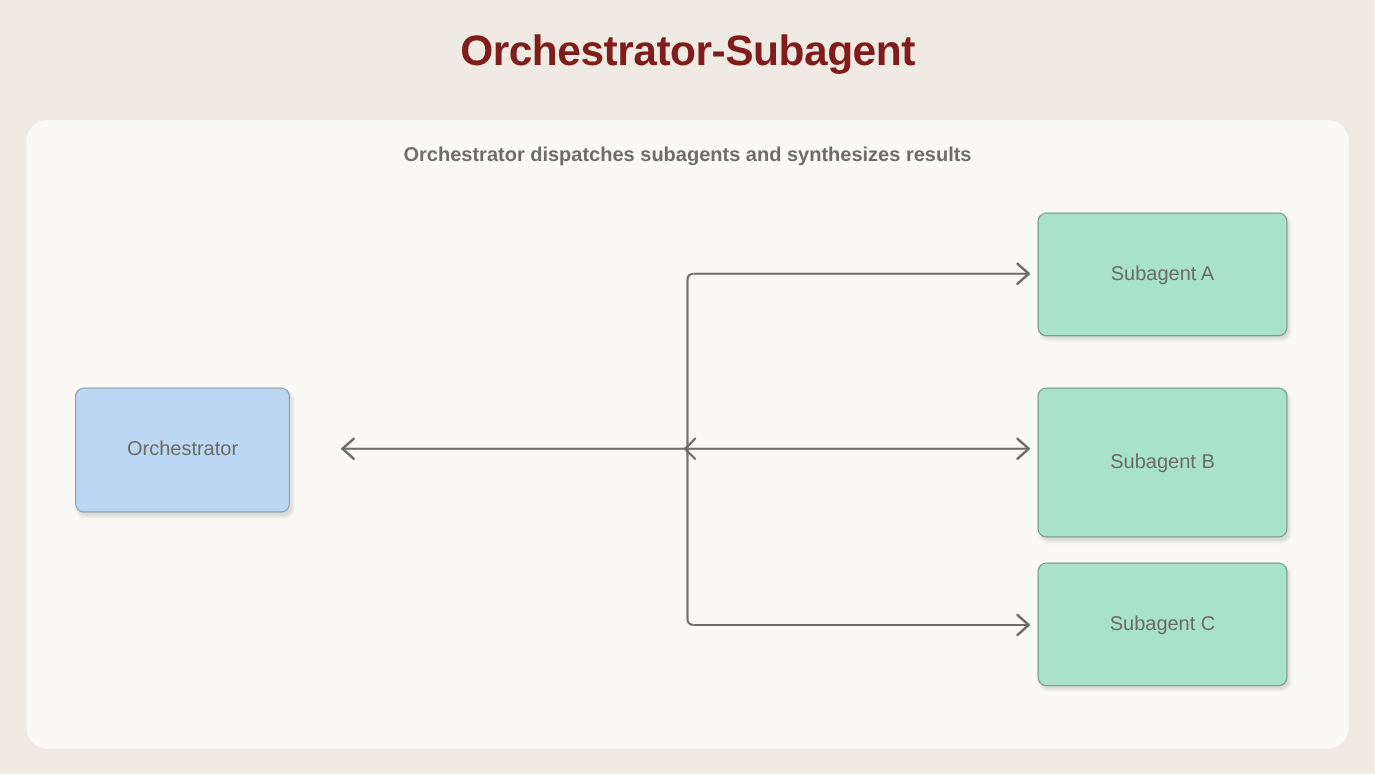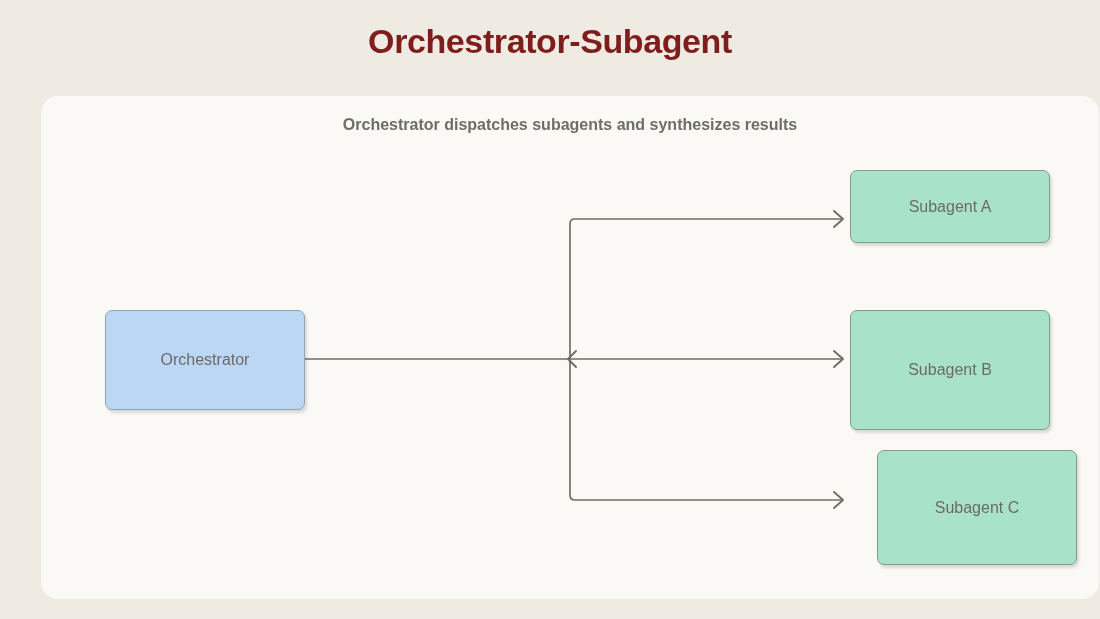--- a/index.html
+++ b/index.html
@@ -27,21 +27,20 @@
     white-space: nowrap;
   }
   #diagram-card {
     position: absolute;
     left: 21px;
     top: 96px;
     width: 1058px;
     height: 503px;
     background: #FAF9F5;
     border-radius: 17px;
-    margin-left: 20px;
   }
   #diagram-subtitle {
     position: absolute;
     left: 0;
     top: 20px;
     width: 1058px;
     text-align: center;
     font-size: 16px;
     font-weight: bold;
     color: #6E6E68;
@@ -109,29 +108,29 @@
     <polyline class="arrowhead" points="793,255 802,263 793,271"></polyline>
 
     <polyline class="arrowhead" points="793,396 802,404 793,412"></polyline>
 
     <polyline class="arrowhead" points="535,255 527,263 535,271"></polyline>
 
     <polyline class="arrowhead" points="262,255 253,263 262,271"></polyline>
 
   </svg>
 
-  <div class="node node-orchestrator" style="left:64px; top:214px; width:200px; height:100px;">
+  <div class="node node-orchestrator" style="left:39px; top:214px; width:172px; height:100px;">
     <span>Orchestrator</span>
   </div>
 
-  <div class="node node-subagent" style="left:809px; top:74px; width:200px; height:73px;">
+  <div class="node node-subagent" style="left:809px; top:74px; width:200px; height:99px;">
     <span>Subagent A</span>
   </div>
 
   <div class="node node-subagent" style="left:809px; top:214px; width:200px; height:120px;">
     <span>Subagent B</span>
   </div>
 
-  <div class="node node-subagent" style="left:836px; top:354px; width:200px; height:115px;">
+  <div class="node node-subagent" style="left:809px; top:354px; width:200px; height:99px;">
     <span>Subagent C</span>
   </div>
 
 </div>
 
 </body></html>

